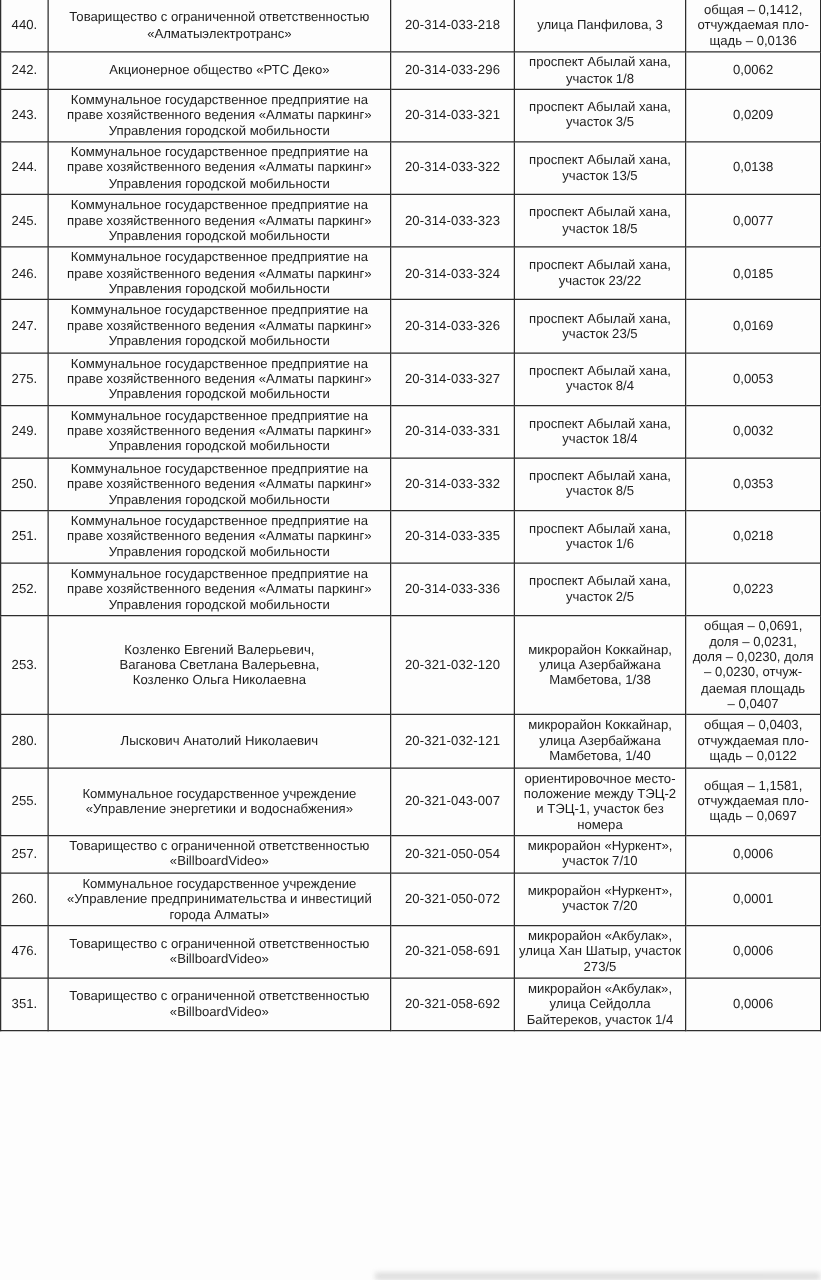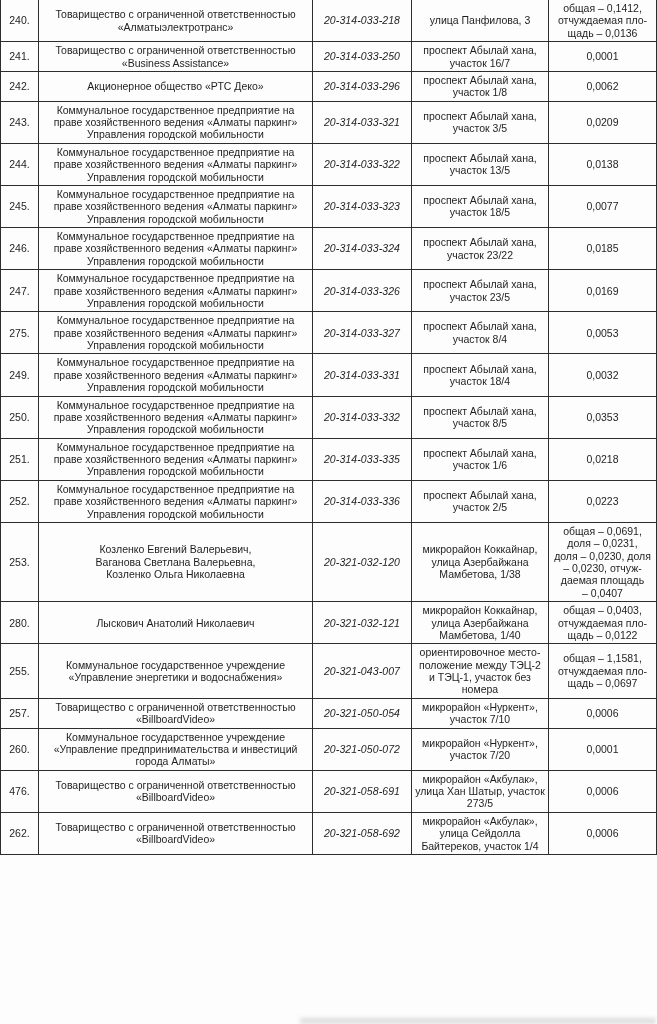--- a/index.html
+++ b/index.html
@@ -28,21 +28,21 @@
     text-align: center;
     vertical-align: middle;
     font-size: 10.5px;
     line-height: 1.18;
     padding: 2px 3px;
     white-space: pre-line;
     word-wrap: break-word;
     color: #1e1e1e;
   }
   td.c-num  { font-size: 10.5px; }
-  td.c-code { letter-spacing: 0.1px; font-style: italic; }
+  td.c-code { letter-spacing: 0.1px; }
   .artifact {
     position: absolute;
     left: 300px;
     top: 1018px;
     width: 356px;
     height: 6px;
     background: #d6d6d6;
     filter: blur(2px);
     opacity: 0.8;
   }
@@ -54,37 +54,28 @@
   <table class="tbl">
     <colgroup>
       <col style="width:38px">
       <col style="width:274px">
       <col style="width:99px">
       <col style="width:137px">
       <col style="width:108px">
     </colgroup>
     <tbody id="rows">
         <tr>
-          <td class="c-num">240.</td>
+          <td class="c-num">440.</td>
           <td class="c-name">Товарищество с ограниченной ответственностью
 «Алматыэлектротранс»</td>
           <td class="c-code">20-314-033-218</td>
           <td class="c-address">улица Панфилова, 3</td>
           <td class="c-area">общая – 0,1412,
 отчуждаемая пло-
 щадь – 0,0136</td>
-        </tr>
-        <tr>
-          <td class="c-num">241.</td>
-          <td class="c-name">Товарищество с ограниченной ответственностью
-«Business Assistance»</td>
-          <td class="c-code">20-314-033-250</td>
-          <td class="c-address">проспект Абылай хана,
-участок 16/7</td>
-          <td class="c-area">0,0001</td>
         </tr>
         <tr>
           <td class="c-num">242.</td>
           <td class="c-name">Акционерное общество «РТС Деко»</td>
           <td class="c-code">20-314-033-296</td>
           <td class="c-address">проспект Абылай хана,
 участок 1/8</td>
           <td class="c-area">0,0062</td>
         </tr>
         <tr>
@@ -250,21 +241,21 @@
           <td class="c-num">476.</td>
           <td class="c-name">Товарищество с ограниченной ответственностью
 «BillboardVideo»</td>
           <td class="c-code">20-321-058-691</td>
           <td class="c-address">микрорайон «Акбулак»,
 улица Хан Шатыр, участок
 273/5</td>
           <td class="c-area">0,0006</td>
         </tr>
         <tr>
-          <td class="c-num">262.</td>
+          <td class="c-num">351.</td>
           <td class="c-name">Товарищество с ограниченной ответственностью
 «BillboardVideo»</td>
           <td class="c-code">20-321-058-692</td>
           <td class="c-address">микрорайон «Акбулак»,
 улица Сейдолла
 Байтереков, участок 1/4</td>
           <td class="c-area">0,0006</td>
         </tr>
       </tbody>
   </table>

